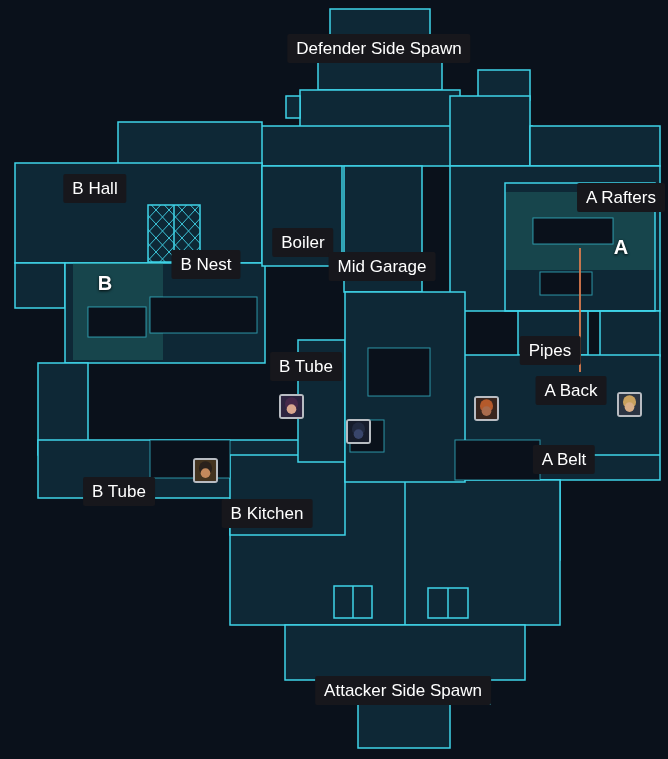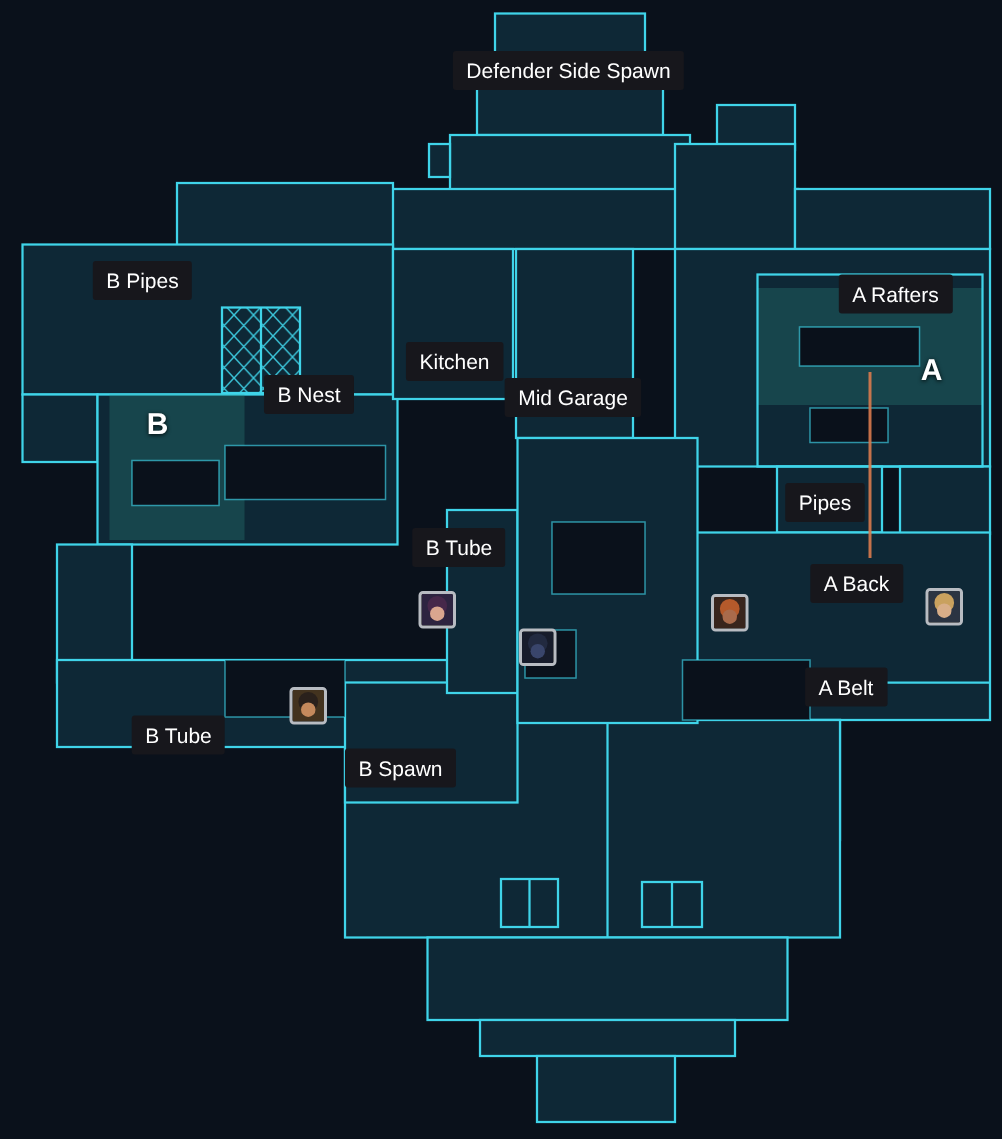--- a/index.html
+++ b/index.html
@@ -14,21 +14,21 @@
   svg.minimap{position:absolute;left:0;top:0}
   .area{fill:var(--map-fill);stroke:var(--outline);stroke-width:1.5}
   .site{fill:var(--site-highlight);fill-opacity:.30;stroke:none}
   .box{fill:var(--obstacle);stroke:var(--outline);stroke-width:1;stroke-opacity:.65}
   .wall{stroke:var(--outline);stroke-width:1.5;fill:none}
   .outline-only{fill:none;stroke:var(--outline);stroke-width:1.5}
   .zip{stroke:var(--zipline);stroke-width:2;fill:none;opacity:.9}
   .chip{
     position:absolute;transform:translateX(-50%);
     background:var(--label-bg);color:var(--label-text);
-    font-size:14px;line-height:1;padding:6px 9px;border-radius:2px;
+    font-size:17px;line-height:1;padding:6px 9px;border-radius:2px;
     white-space:nowrap;z-index:5;
   }
   .site-letter{
     position:absolute;transform:translateX(-50%);
     color:var(--label-text);font-size:20px;font-weight:bold;
     text-shadow:0 1px 3px rgba(0,0,0,.9);z-index:4;
   }
   .agent{
     position:absolute;width:25px;height:25px;border:2px solid var(--agent-border);
     border-radius:3px;overflow:hidden;z-index:6;background:#222;
@@ -108,31 +108,32 @@
       <rect class="outline-only" x="428" y="588" width="40" height="30"></rect>
       <line class="wall" x1="448" y1="588" x2="448" y2="618"></line>
     </g>
 
     <g>
       <line class="zip" x1="580" y1="248" x2="580" y2="372"></line>
     </g>
   </svg>
 
   <div class="chip" style="left:379px;top:34px">Defender Side Spawn</div>
-  <div class="chip" style="left:95px;top:174px">B Pipes</div>
-  <div class="chip" style="left:597px;top:183px">A Rafters</div>
-  <div class="chip" style="left:303px;top:228px">Kitchen</div>
+  <div class="chip" style="left:95px;top:174px">B Hall</div>
+  <div class="chip" style="left:621px;top:183px">A Rafters</div>
+  <div class="chip" style="left:303px;top:228px">Boiler</div>
   <div class="chip" style="left:206px;top:250px">B Nest</div>
   <div class="chip" style="left:382px;top:252px">Mid Garage</div>
-  <div class="chip" style="left:550px;top:322px">Pipes</div>
+  <div class="chip" style="left:550px;top:336px">Pipes</div>
   <div class="chip" style="left:306px;top:352px">B Tube</div>
   <div class="chip" style="left:571px;top:376px">A Back</div>
   <div class="chip" style="left:564px;top:445px">A Belt</div>
   <div class="chip" style="left:119px;top:477px">B Tube</div>
-  <div class="chip" style="left:267px;top:499px">B Spawn</div>
+  <div class="chip" style="left:267px;top:499px">B Kitchen</div>
+  <div class="chip" style="left:403px;top:676px">Attacker Side Spawn</div>
 
   <div class="site-letter" style="left:105px;top:272px">B</div>
   <div class="site-letter" style="left:621px;top:236px">A</div>
 
   <div class="agent" style="left:279px;top:394px">
     <svg viewBox="0 0 24 24">
       <rect width="24" height="24" fill="#2d2440"></rect>
       <circle cx="12" cy="9" r="7.5" fill="#46284a"></circle>
       <circle cx="12" cy="15" r="5.5" fill="#d9a68f"></circle>
     </svg>

